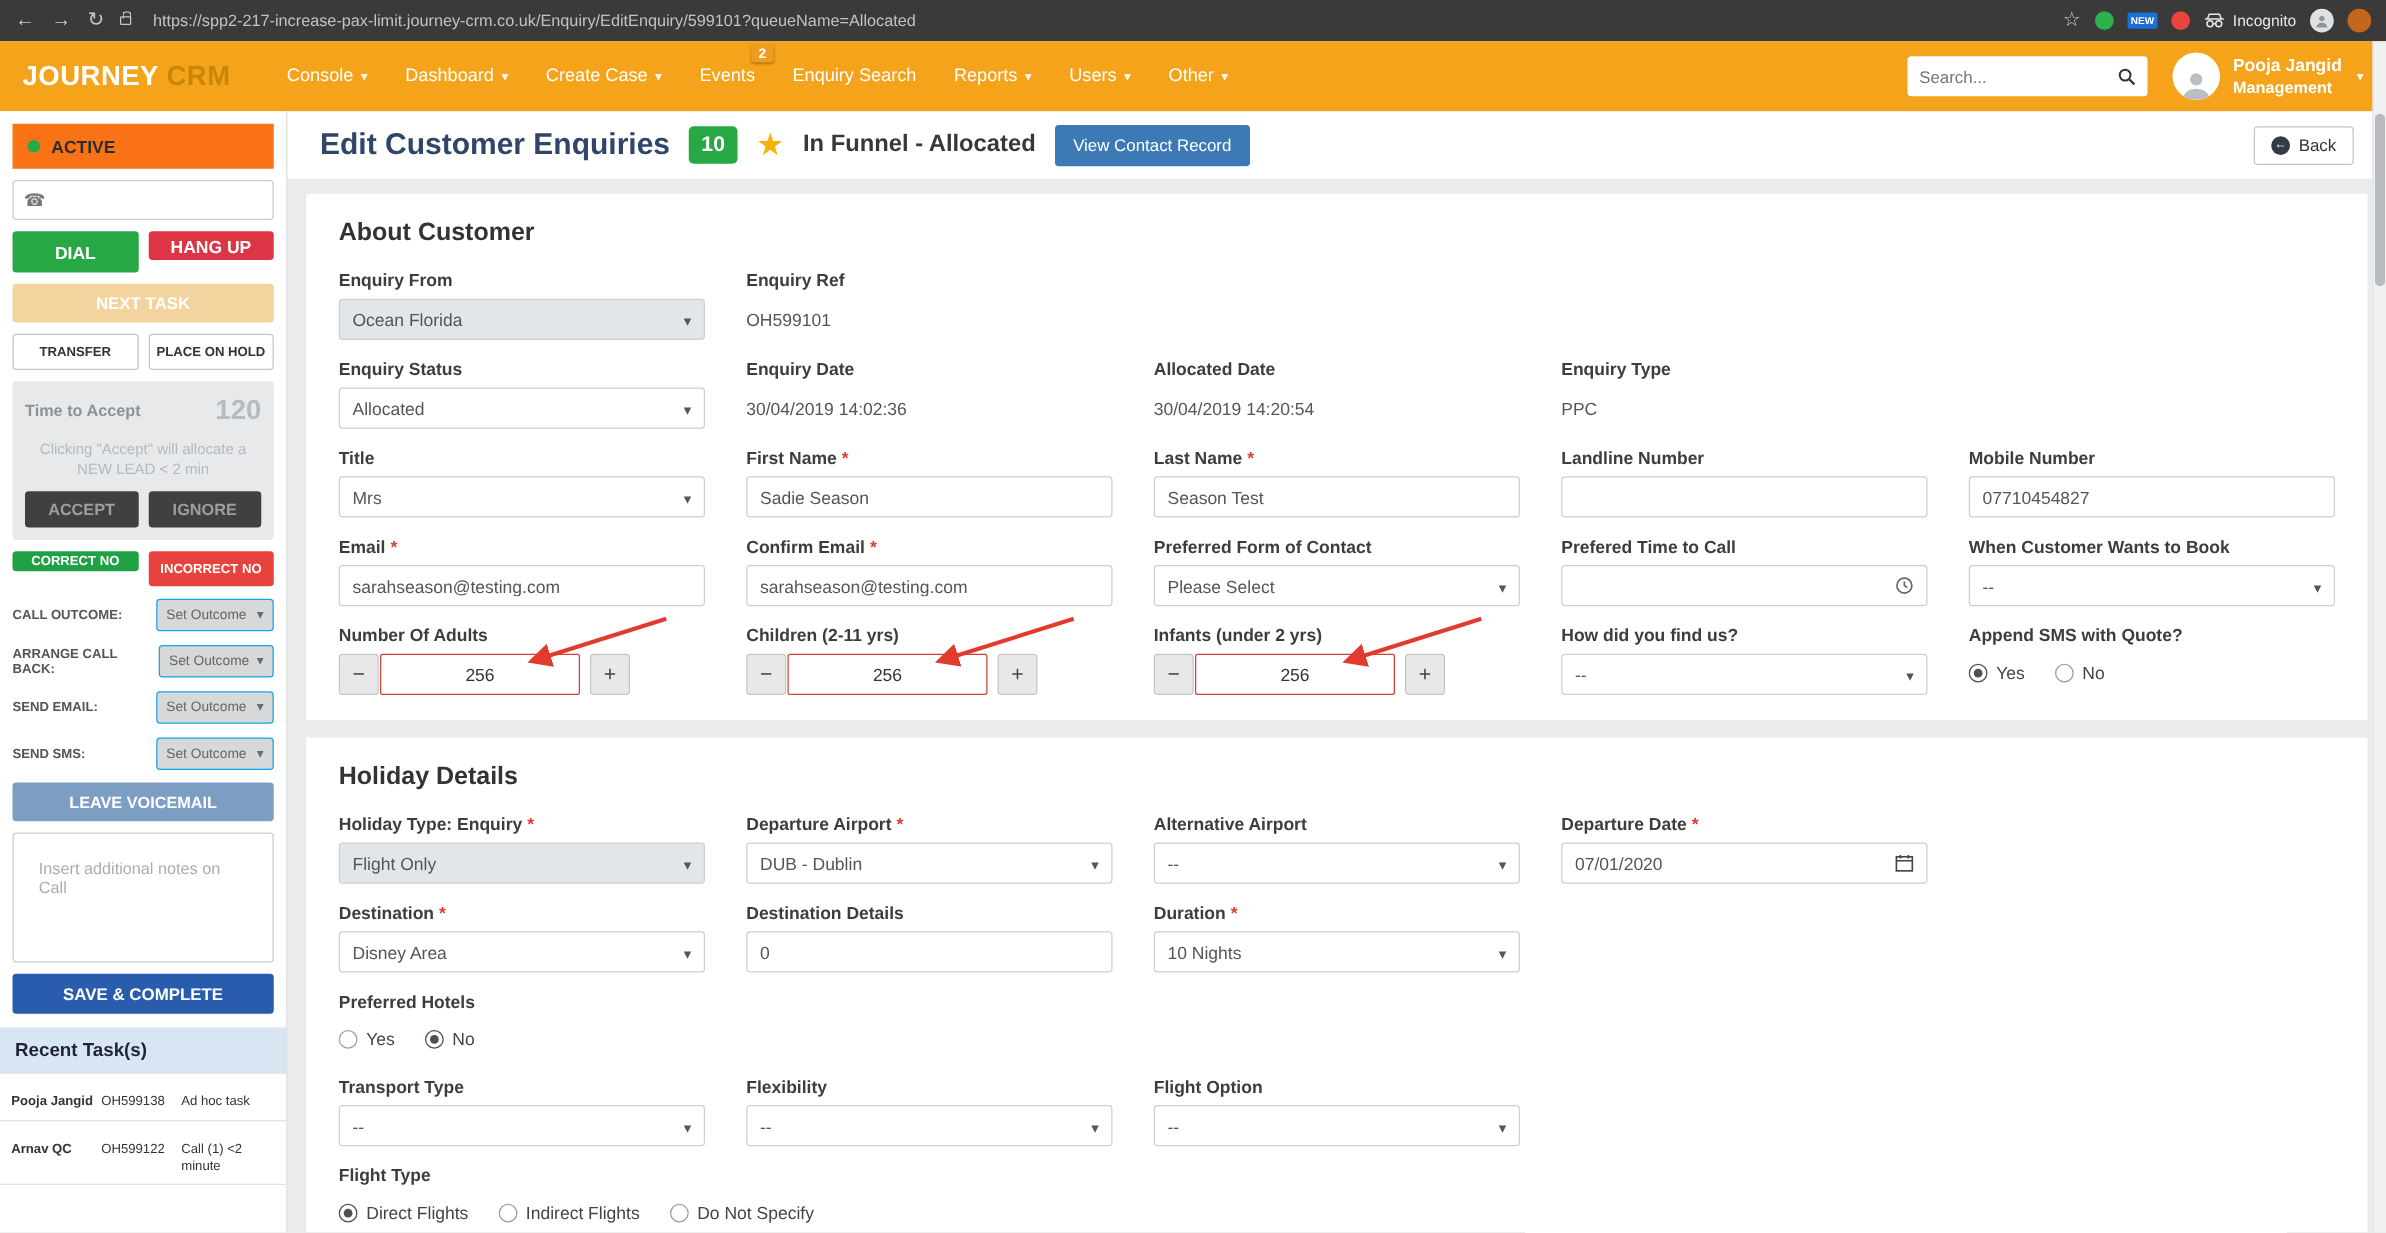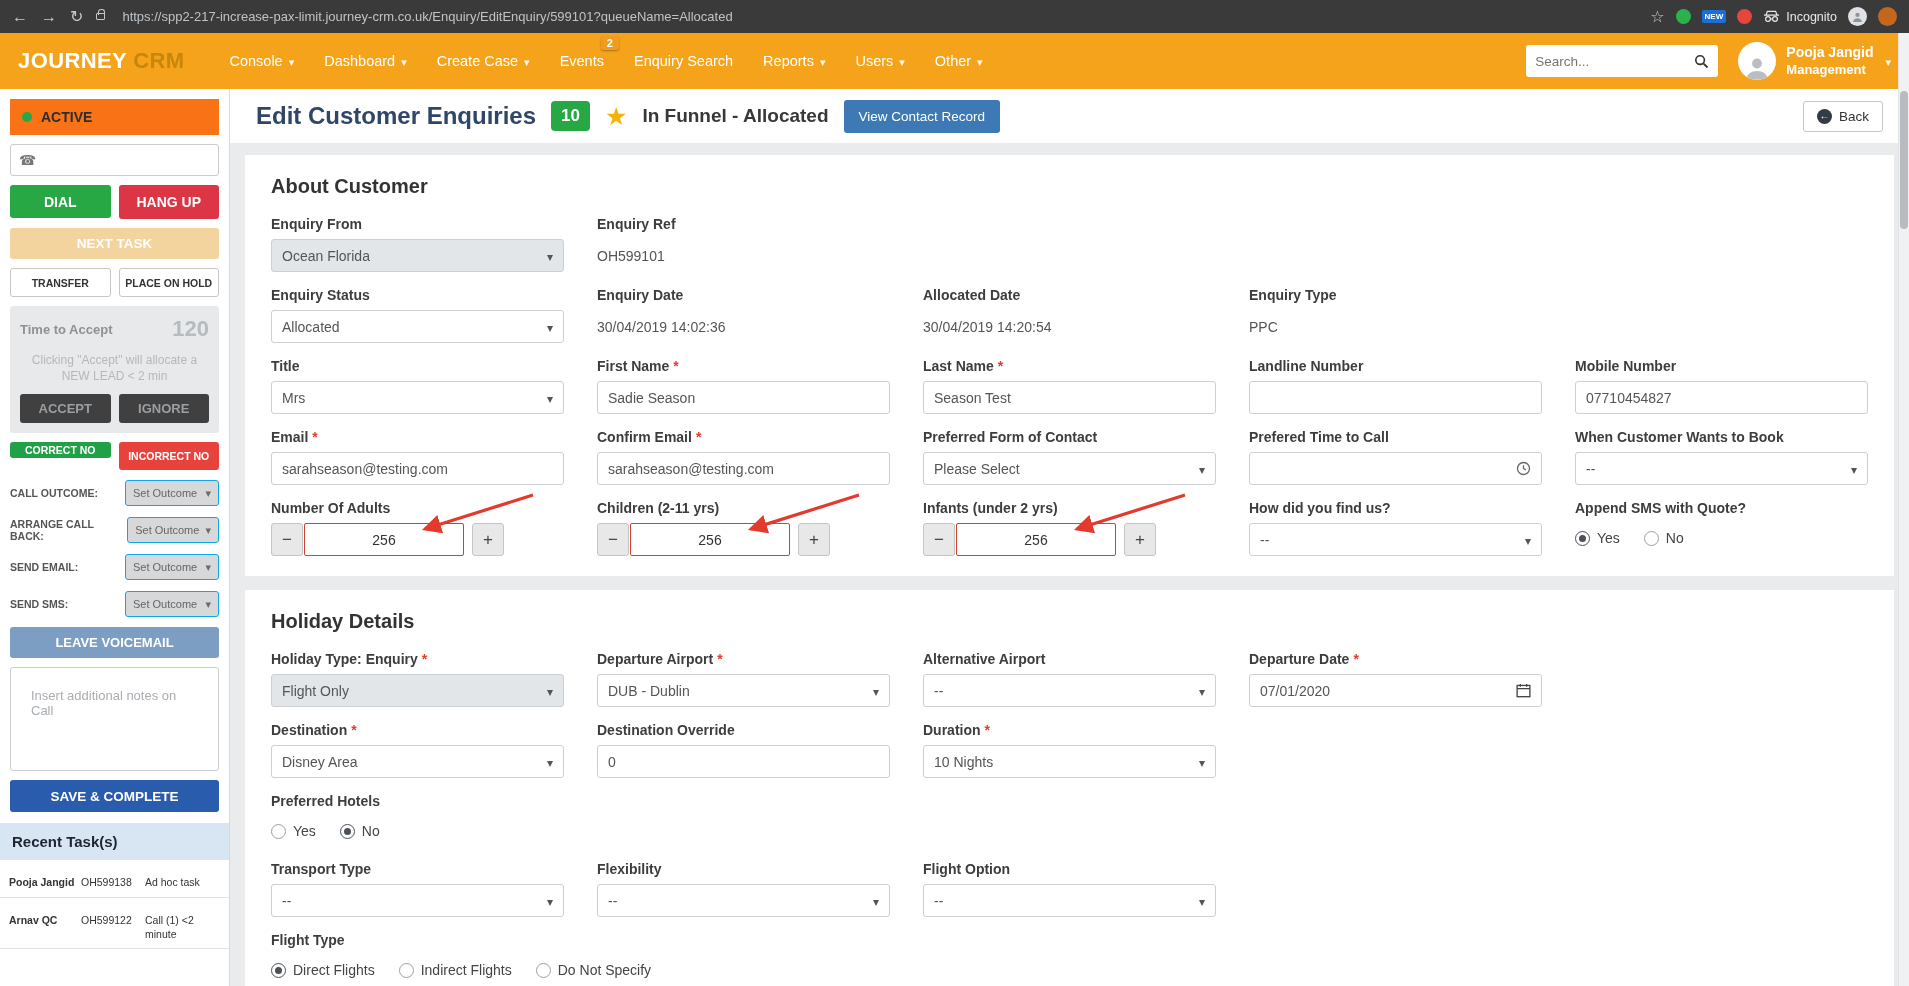--- a/index.html
+++ b/index.html
@@ -46,21 +46,21 @@
 
   
   .active-box{background:#f97316;display:flex;align-items:center;gap:9px;padding:10px 12px;font-weight:bold;color:#2d2d2d;font-size:14px;flex:none}
   .green-dot{width:10px;height:10px;border-radius:50%;background:#28a745}
   .phone-row{height:32px;border:1px solid #c9cdd0;border-radius:3px;display:flex;align-items:center;padding:0 8px;gap:6px;color:#8a8a8a;flex:none}
   .phone-row input{border:none;outline:none;flex:1;font-size:13px;min-width:0}
   .phone-glyph{font-size:14px;color:#777}
   .btn{display:flex;align-items:center;justify-content:center;border-radius:3px;font-weight:bold;cursor:pointer;flex:none}
   .row2{display:flex;gap:8px;flex:none}
   .btn-dial{background:#28a745;color:#fff;height:33px;flex:1;font-size:14px}
-  .btn-hang{background:#dc3545;color:#fff;height:34px;flex:1;font-size:14px}
+  .btn-hang{background:#dc3545;color:#fff;height:23px;flex:1;font-size:14px}
   .btn-next{background:#f3d39e;color:#fff;height:31px;font-size:13.5px}
   .btn-outline{background:#fff;border:1px solid #c6c6c6;color:#333;font-size:10.5px;height:29px;flex:1}
   .accept-panel{background:#e8e9ea;border-radius:3px;padding:10px;flex:none}
   .tta-row{display:flex;align-items:center;justify-content:space-between}
   .tta-label{font-size:13px;font-weight:bold;color:#8d9296}
   .tta-value{font-size:22px;font-weight:bold;color:#b6bbc0}
   .accept-note{text-align:center;font-size:12px;color:#b4b9bd;margin:10px 6px;line-height:1.35}
   .btn-gray{background:#404040;color:#9a9fa3;height:29px;flex:1;font-size:13px}
   .btn-correct{background:#21a146;color:#fff;height:16px;flex:1;font-size:10.5px}
   .btn-incorrect{background:#e8423d;color:#fff;height:28px;flex:1;font-size:10.5px}
@@ -547,21 +547,21 @@
             <span class="flabel">
                 <span>Destination</span>
                 <span class="req">*</span>
               </span>
             <div class="control select">
                 <span>Disney Area</span>
                 <span class="sel-caret"></span>
               </div>
           </div>
           <div class="field">
-            <span class="flabel">Destination Override</span>
+            <span class="flabel">Destination Details</span>
             <input class="control" value="0" style="">
           </div>
           <div class="field">
             <span class="flabel">
                 <span>Duration</span>
                 <span class="req">*</span>
               </span>
             <div class="control select">
                 <span>10 Nights</span>
                 <span class="sel-caret"></span>

